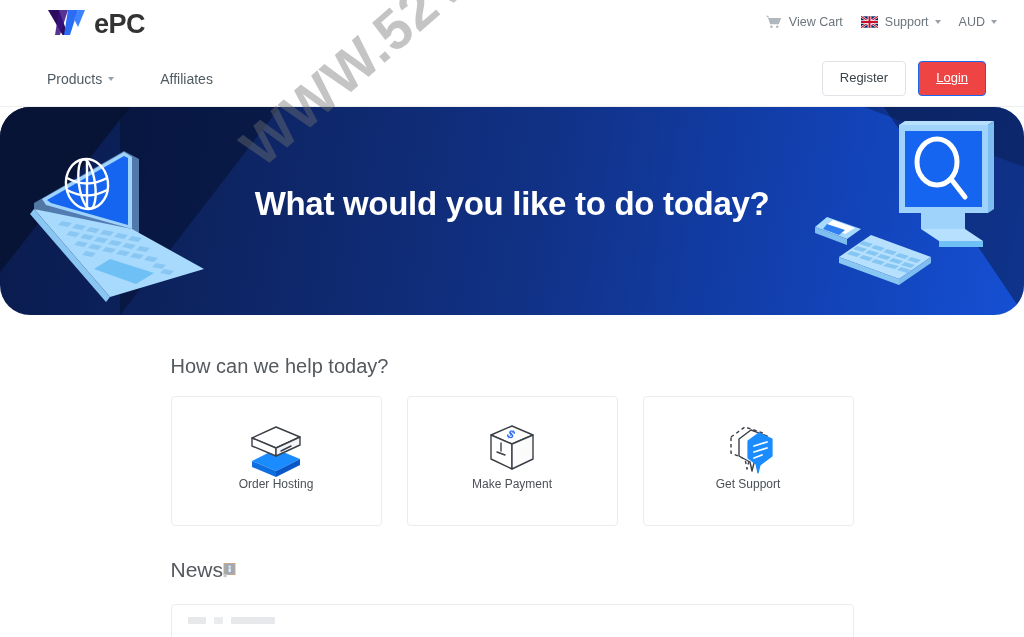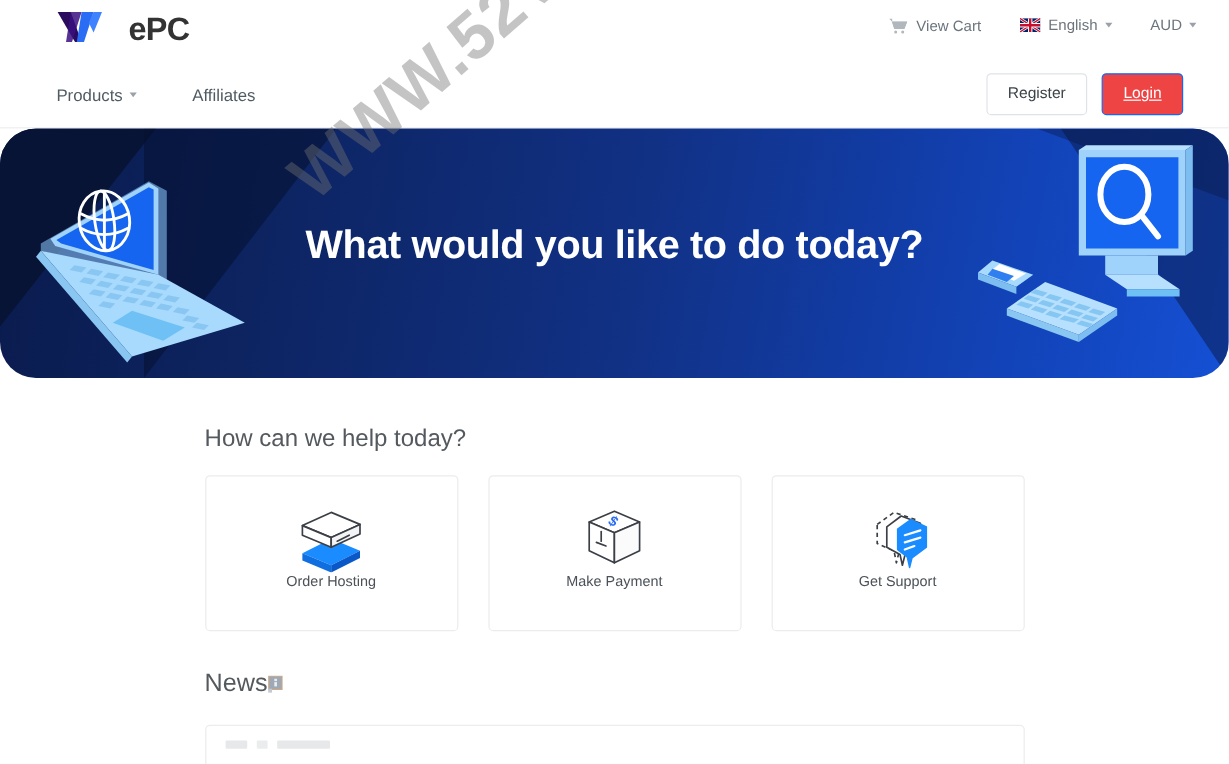--- a/index.html
+++ b/index.html
@@ -30,31 +30,31 @@
     display: flex;
     align-items: center;
     height: 34px;
   }
   .logo-mark { display: block; }
   .logo-text {
     font-size: 27px;
     font-weight: bold;
     color: #333333;
     letter-spacing: -0.5px;
-    margin-left: 14px;
+    margin-left: 1px;
     line-height: 1;
   }
 
   .util-right {
     position: absolute;
     right: 18px;
     top: 14px;
     display: flex;
-    align-items: flex-start;
-    gap: 14px;
+    align-items: flex-end;
+    gap: 0px;
   }
   .util-item {
     display: flex;
     align-items: center;
     font-size: 12.5px;
     color: #6c757d;
     cursor: pointer;
     padding: 0 9px;
     white-space: nowrap;
   }
@@ -299,21 +299,21 @@
     </div>
 
     <div class="util-item">
       <svg class="flag-icon" viewBox="0 0 60 40">
         <rect width="60" height="40" fill="#012169"></rect>
         <path d="M0,0 L60,40 M60,0 L0,40" stroke="#ffffff" stroke-width="8"></path>
         <path d="M0,0 L60,40 M60,0 L0,40" stroke="#C8102E" stroke-width="4"></path>
         <path d="M30,0 V40 M0,20 H60" stroke="#ffffff" stroke-width="13"></path>
         <path d="M30,0 V40 M0,20 H60" stroke="#C8102E" stroke-width="7"></path>
       </svg>
-      <span class="lbl">English</span>
+      <span class="lbl">Support</span>
       <span class="caret"></span>
     </div>
 
     <div class="util-item">
       <span>AUD</span>
       <span class="caret"></span>
     </div>
 
   </div>
 </div>

